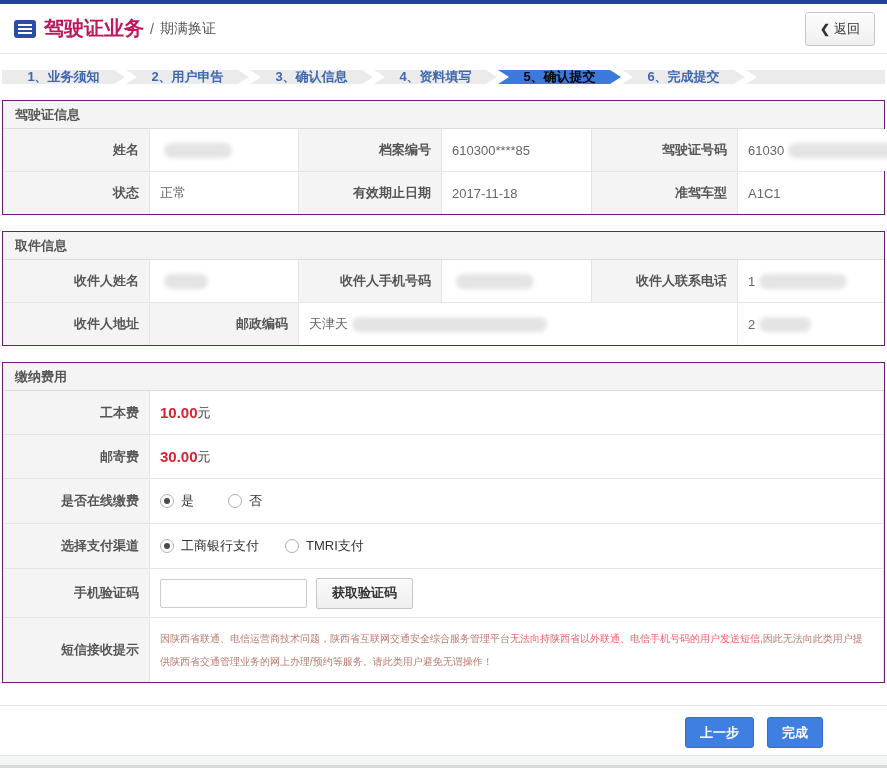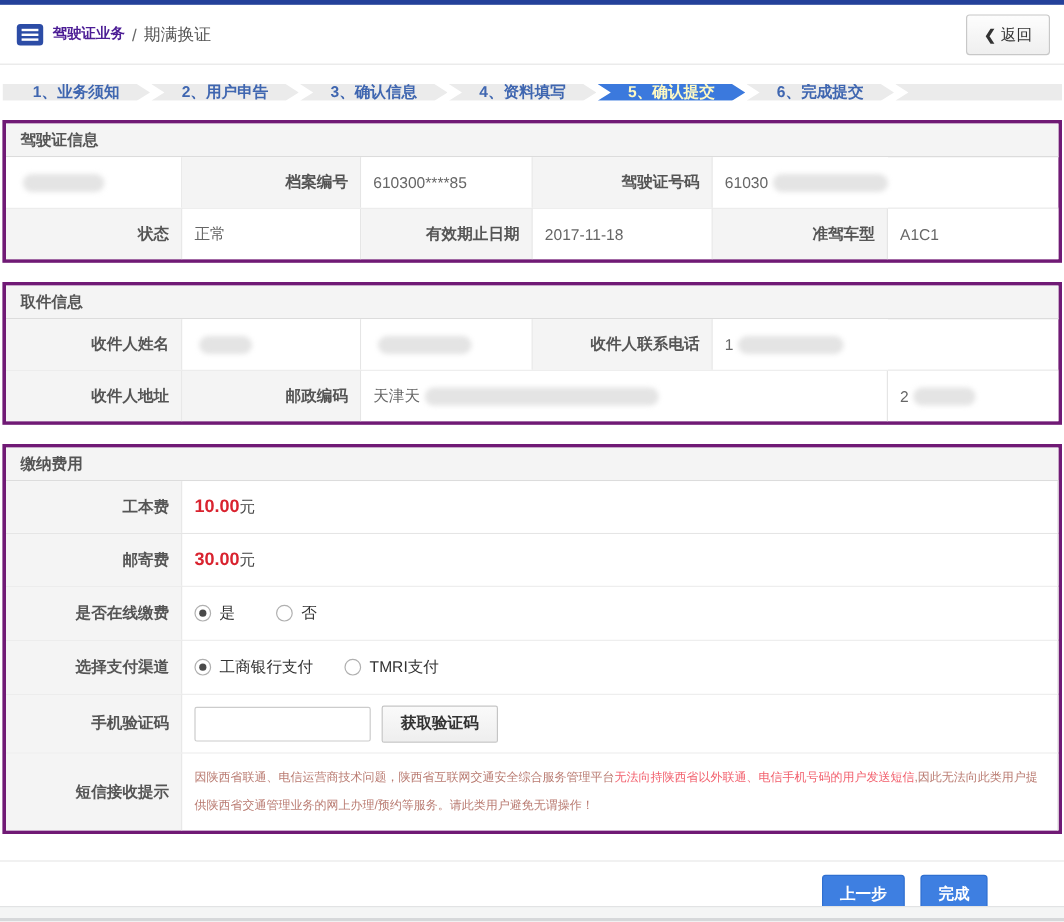--- a/index.html
+++ b/index.html
@@ -7,40 +7,40 @@
     font-family:"Liberation Sans","DejaVu Sans",sans-serif; position:relative; overflow:hidden; }
 
   
   .topbar { height:4px; background:#24419a; width:100%; }
 
   
   .header { height:50px; display:flex; align-items:center; padding:0 12px 0 14px; border-bottom:1px solid #e6e6e6; }
   .doc-icon { width:22px; height:18px; background:#2c4ca6; border-radius:3px; margin-right:8px; position:relative; flex:0 0 auto; }
   .doc-icon::before { content:""; position:absolute; left:4px; right:4px; top:4px; height:2px; background:#fff;
     box-shadow:0 4px 0 #fff, 0 8px 0 #fff; }
-  .title { color:#4c1d95; font-size:12px; font-weight:bold; }
+  .title { color:#be185d; font-size:20px; font-weight:bold; }
   .crumb-sep { color:#666; font-size:14px; margin:0 6px; }
   .subtitle { color:#555; font-size:14px; }
   .spacer { flex:1; }
   .back-btn { display:inline-flex; align-items:center; gap:4px; padding:7px 14px; font-size:13px; color:#333;
     background:linear-gradient(#fdfdfd,#efefef); border:1px solid #c8c8c8; border-radius:3px; cursor:pointer; }
   .back-arrow { font-size:12px; font-weight:bold; color:#333; }
 
   
   .steps { display:flex; height:14px; margin:16px 2px 0 2px; }
   .step { position:relative; width:123px; background:#ebebeb; color:#3f66b0; font-size:13px; font-weight:bold;
     display:flex; align-items:center; justify-content:center; margin-right:1px;
     clip-path:polygon(0 0, calc(100% - 11px) 0, 100% 50%, calc(100% - 11px) 100%, 0 100%, 11px 50%); cursor:default; }
   .step:first-child { clip-path:polygon(0 0, calc(100% - 11px) 0, 100% 50%, calc(100% - 11px) 100%, 0 100%); }
-  .step.active { background:#3b79dd; color:#fef9c3; }
+  .step.active { background:#3b79dd; color:#000000; }
   .step-filler { flex:1; background:#ebebeb; margin-right:0;
     clip-path:polygon(0 0, 100% 0, 100% 100%, 0 100%, 11px 50%); }
 
   
-  .section { margin:16px 2px 0 2px; border:3px solid #701a75; }
+  .section { margin:16px 2px 0 2px; border:1px solid #701a75; }
   .section-header { height:28px; background:#f4f4f4; border-bottom:1px solid #dcdcdc; display:flex; align-items:center;
     padding-left:12px; font-size:13px; font-weight:bold; color:#555; }
   .grid-row { display:grid; grid-template-columns:147px 149px 143px 150px 146px auto; }
   .grid-row + .grid-row { border-top:1px solid #e5e5e5; }
   .cell { min-height:42px; display:flex; align-items:center; font-size:13px; }
   .cell.lbl { background:#f4f4f4; justify-content:flex-end; padding-right:10px; color:#555; font-weight:bold;
     border-right:1px solid #e5e5e5; text-align:right; }
   .cell.val { background:#fff; padding-left:10px; color:#666; border-right:1px solid #e5e5e5; }
   .grid-row .cell:last-child { border-right:none; }
   .mask { display:inline-block; height:15px; background:#e4e4e4; border-radius:8px; filter:blur(2px); margin-left:4px; vertical-align:middle; }
@@ -95,20 +95,21 @@
     <div class="step">4、资料填写</div>
     <div class="step active">5、确认提交</div>
     <div class="step">6、完成提交</div>
     <div class="step-filler"></div>
   </div>
 
 <div class="section">
   <div class="section-header">驾驶证信息</div>
   <div id="license-table">
       <div class="grid-row">
+        <div class="cell lbl">姓名</div>
         <div class="cell val">
           <span class="mask" style="width: 68px;"></span>
         </div>
         <div class="cell lbl">档案编号</div>
         <div class="cell val">
           <span>610300****85</span>
         </div>
         <div class="cell lbl">驾驶证号码</div>
         <div class="cell val">
           <span>61030</span>
@@ -133,20 +134,21 @@
 </div>
 
 <div class="section">
   <div class="section-header">取件信息</div>
   <div id="pickup-table">
       <div class="grid-row">
         <div class="cell lbl">收件人姓名</div>
         <div class="cell val">
           <span class="mask" style="width: 44px;"></span>
         </div>
+        <div class="cell lbl">收件人手机号码</div>
         <div class="cell val">
           <span class="mask" style="width: 78px;"></span>
         </div>
         <div class="cell lbl">收件人联系电话</div>
         <div class="cell val">
           <span>1</span>
           <span class="mask" style="width: 88px;"></span>
         </div>
       </div>
       <div class="grid-row">

